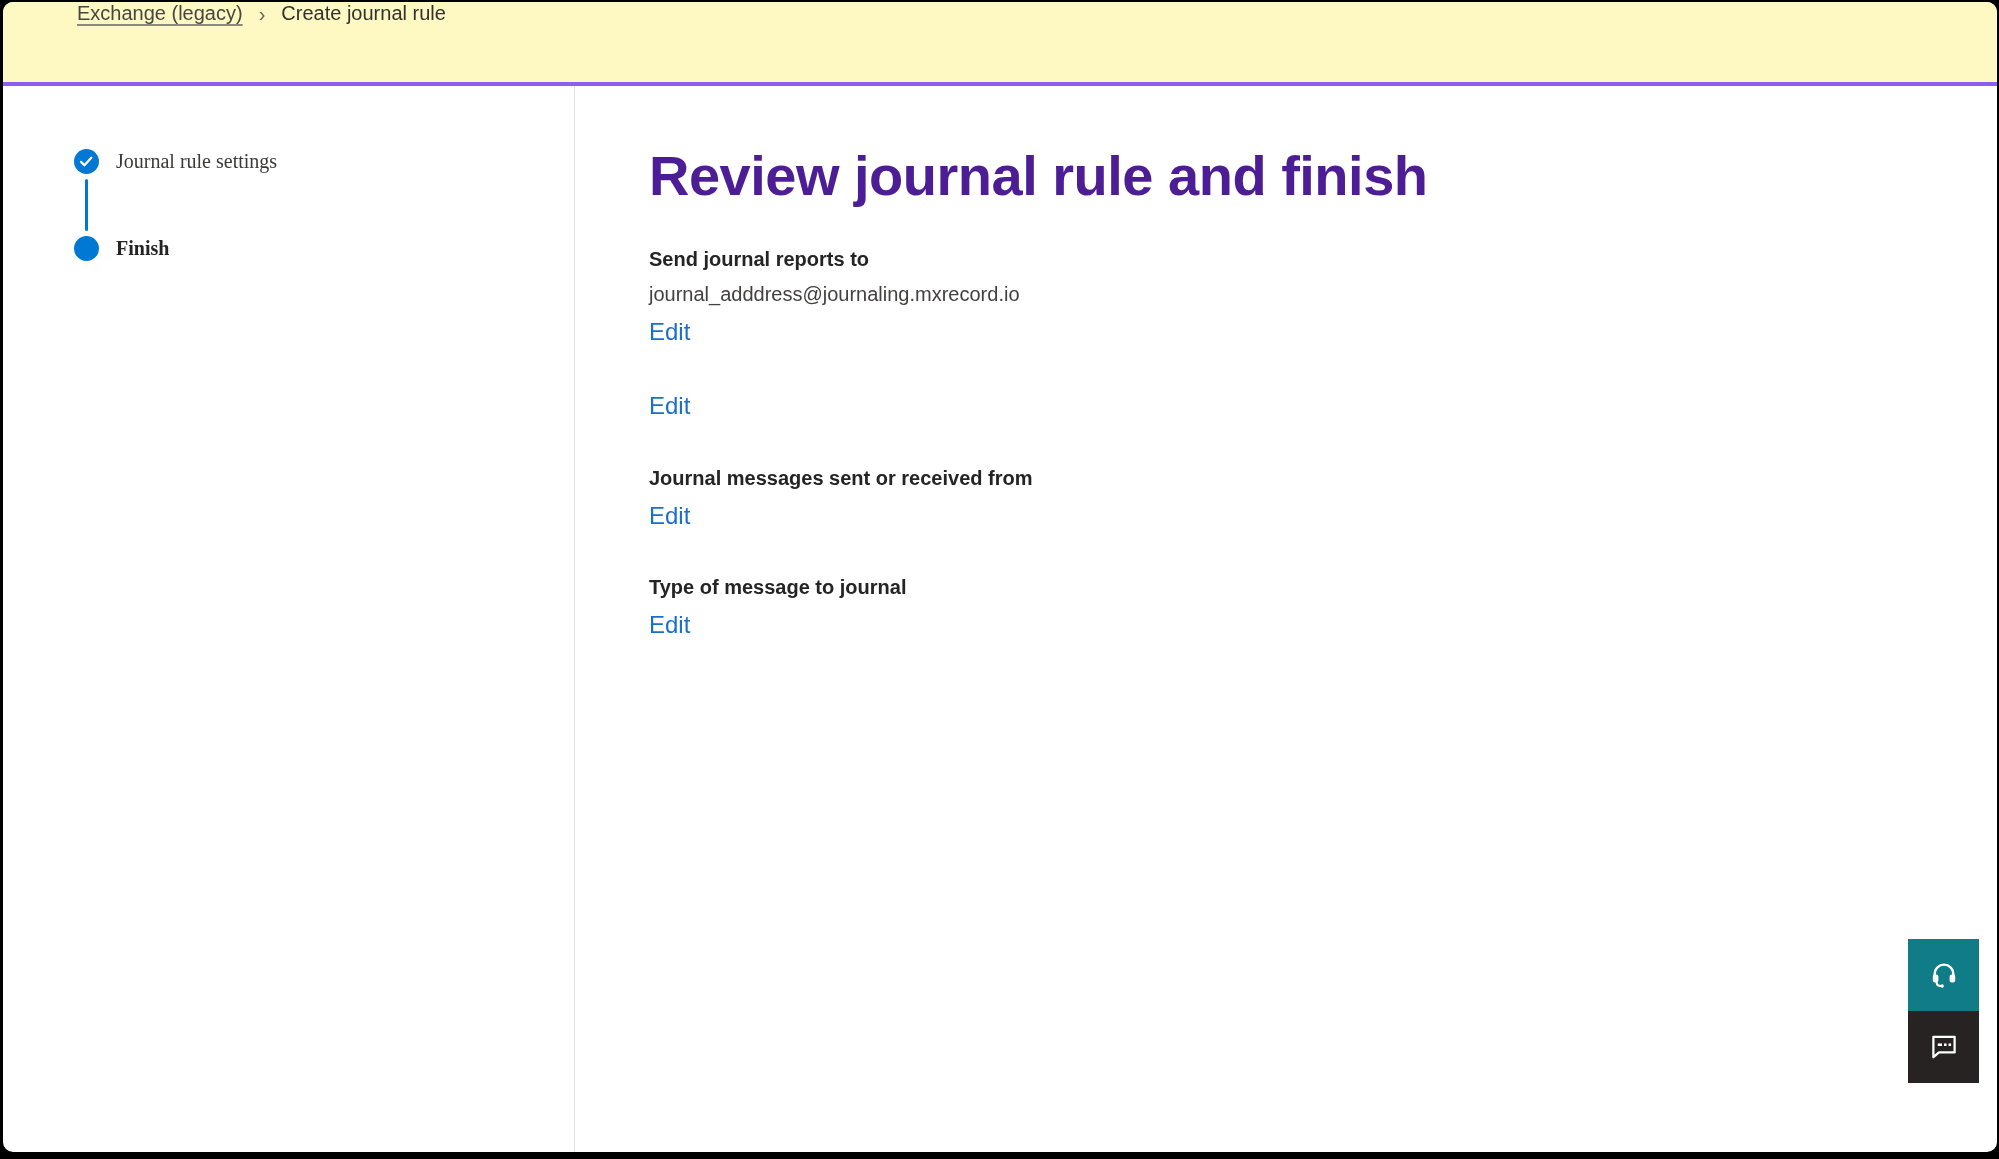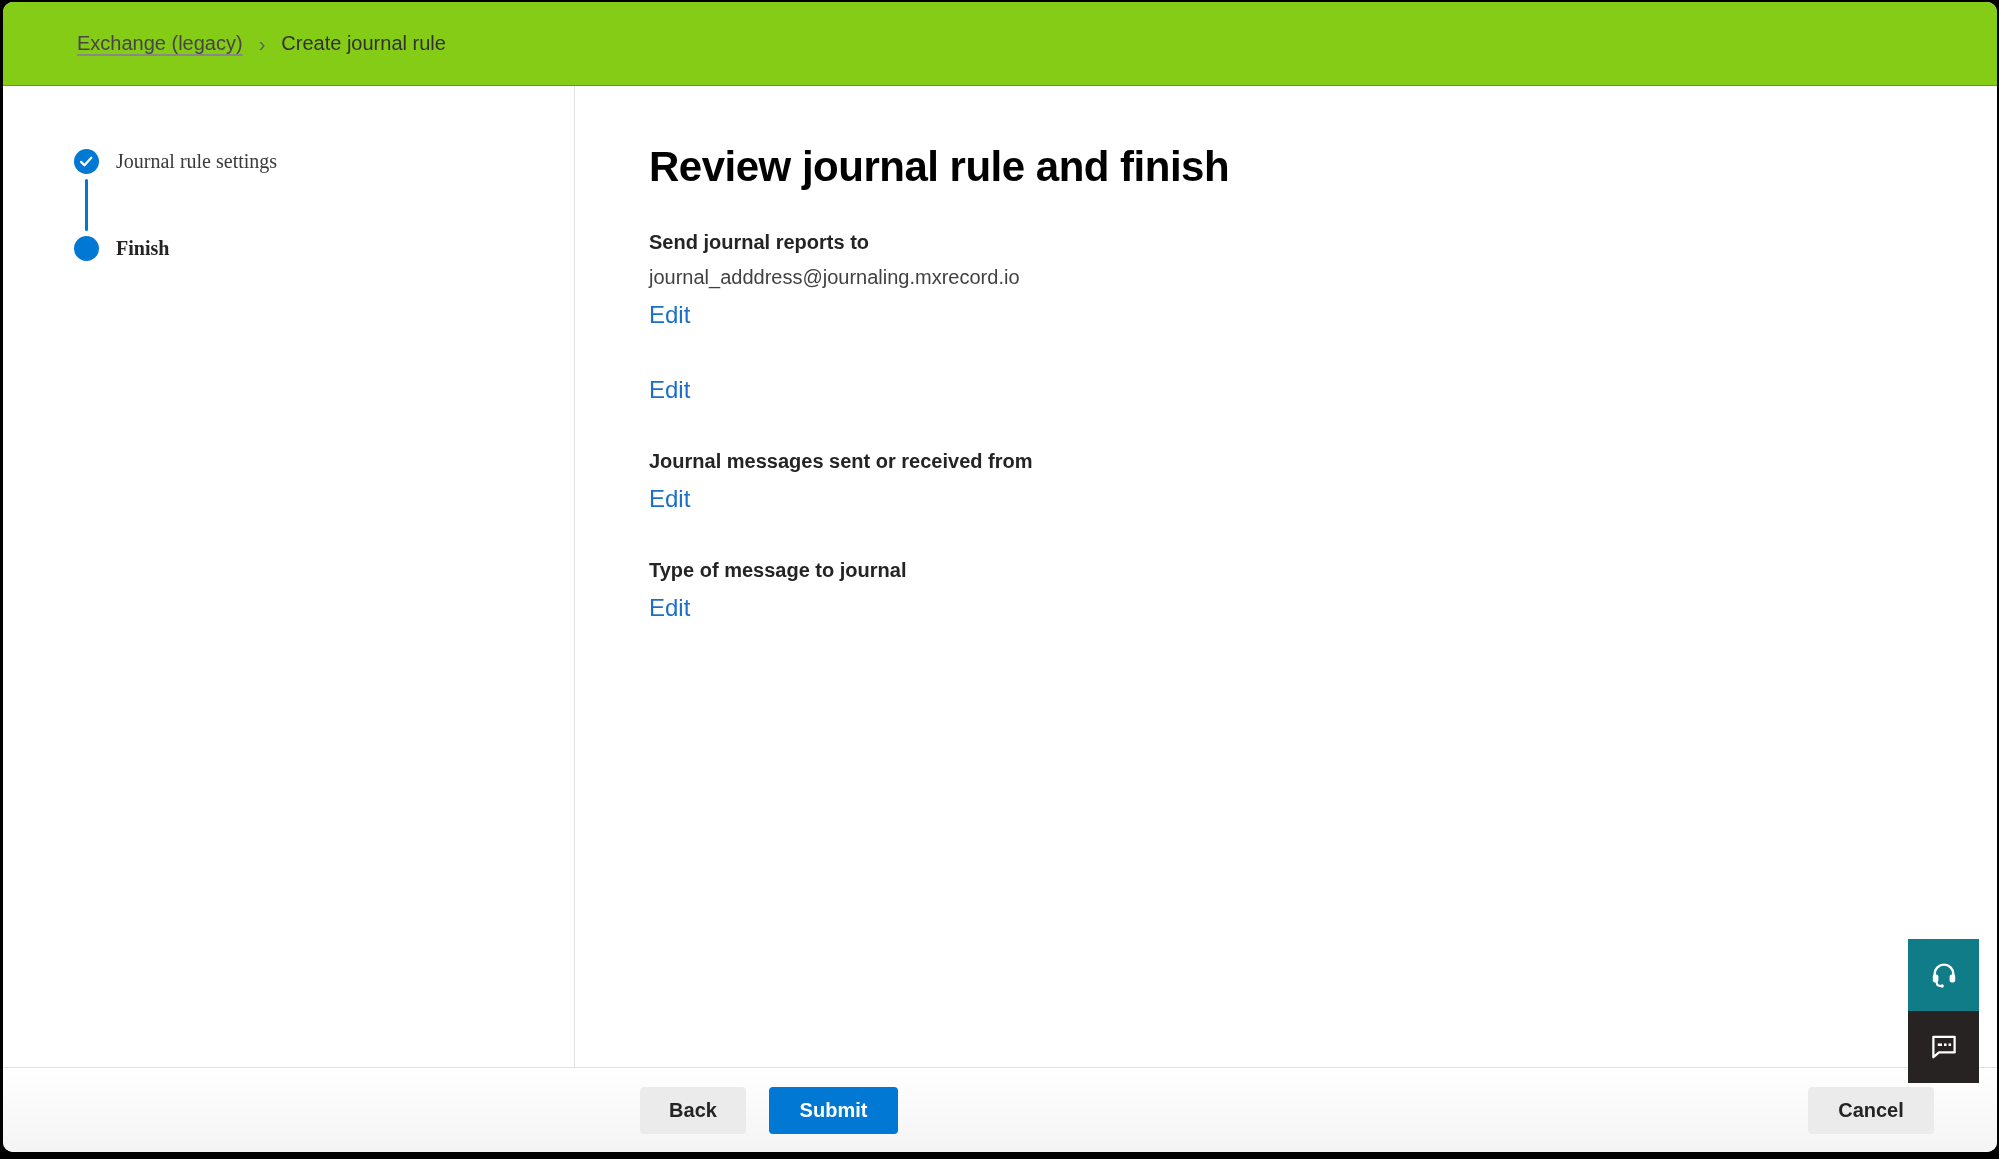--- a/index.html
+++ b/index.html
@@ -18,24 +18,24 @@
     overflow: hidden;
     display: flex;
     flex-direction: column;
   }
 
   
   .topbar {
     height: 84px;
     flex: 0 0 84px;
     display: flex;
-    align-items: center;
+    align-items: flex-start;
     padding-left: 74px;
-    border-bottom: 1px solid #8b5cf6;
-    background: #84cc16;
+    border-bottom: 4px solid #8b5cf6;
+    background: #fef9c3;
   }
   .breadcrumb { display: flex; align-items: center; gap: 16px; font-size: 20px; }
   .crumb-link {
     color: #484644;
     text-decoration: underline;
     text-decoration-color: #8a8886;
     text-underline-offset: 4px;
     cursor: pointer;
   }
   .crumb-sep { color: #605e5c; font-size: 20px; line-height: 1; }
@@ -65,23 +65,23 @@
     border-radius: 2px;
   }
 
   
   .main {
     flex: 1 1 auto;
     padding: 56px 40px 0 74px;
     overflow: hidden;
   }
   .page-title {
-    font-size: 42px;
+    font-size: 56px;
     font-weight: 700;
-    color: #000000;
+    color: #4c1d95;
     letter-spacing: -0.5px;
     line-height: 1.2;
   }
   .sections { margin-top: 37px; }
   .section { margin-bottom: 43px; }
   .section-label {
     font-size: 20px;
     font-weight: 700;
     color: #242424;
     margin-bottom: 9px;
@@ -204,27 +204,20 @@
 
         <div class="section">
           <div class="section-label">Type of message to journal</div>
           <span class="edit-link">Edit</span>
         </div>
 
       </div>
     </div>
   </div>
 
-  <div class="footer">
-    <div class="footer-left">
-      <button class="btn btn-secondary btn-back">Back</button>
-      <button class="btn btn-primary">Submit</button>
-    </div>
-    <button class="btn btn-secondary btn-cancel">Cancel</button>
-  </div>
 
 </div>
 
 <div class="floating-stack">
   <button class="float-btn support">
     <span>
       <svg width="32" height="32" viewBox="0 0 24 24">
         <path d="M5 14v-2a7 7 0 0 1 14 0v2" fill="none" stroke="#fff" stroke-width="1.8" stroke-linecap="round"></path>
         <rect x="3.6" y="12.4" width="4.2" height="6" rx="1.6" fill="#fff"></rect>
         <rect x="16.2" y="12.4" width="4.2" height="6" rx="1.6" fill="#fff"></rect>

